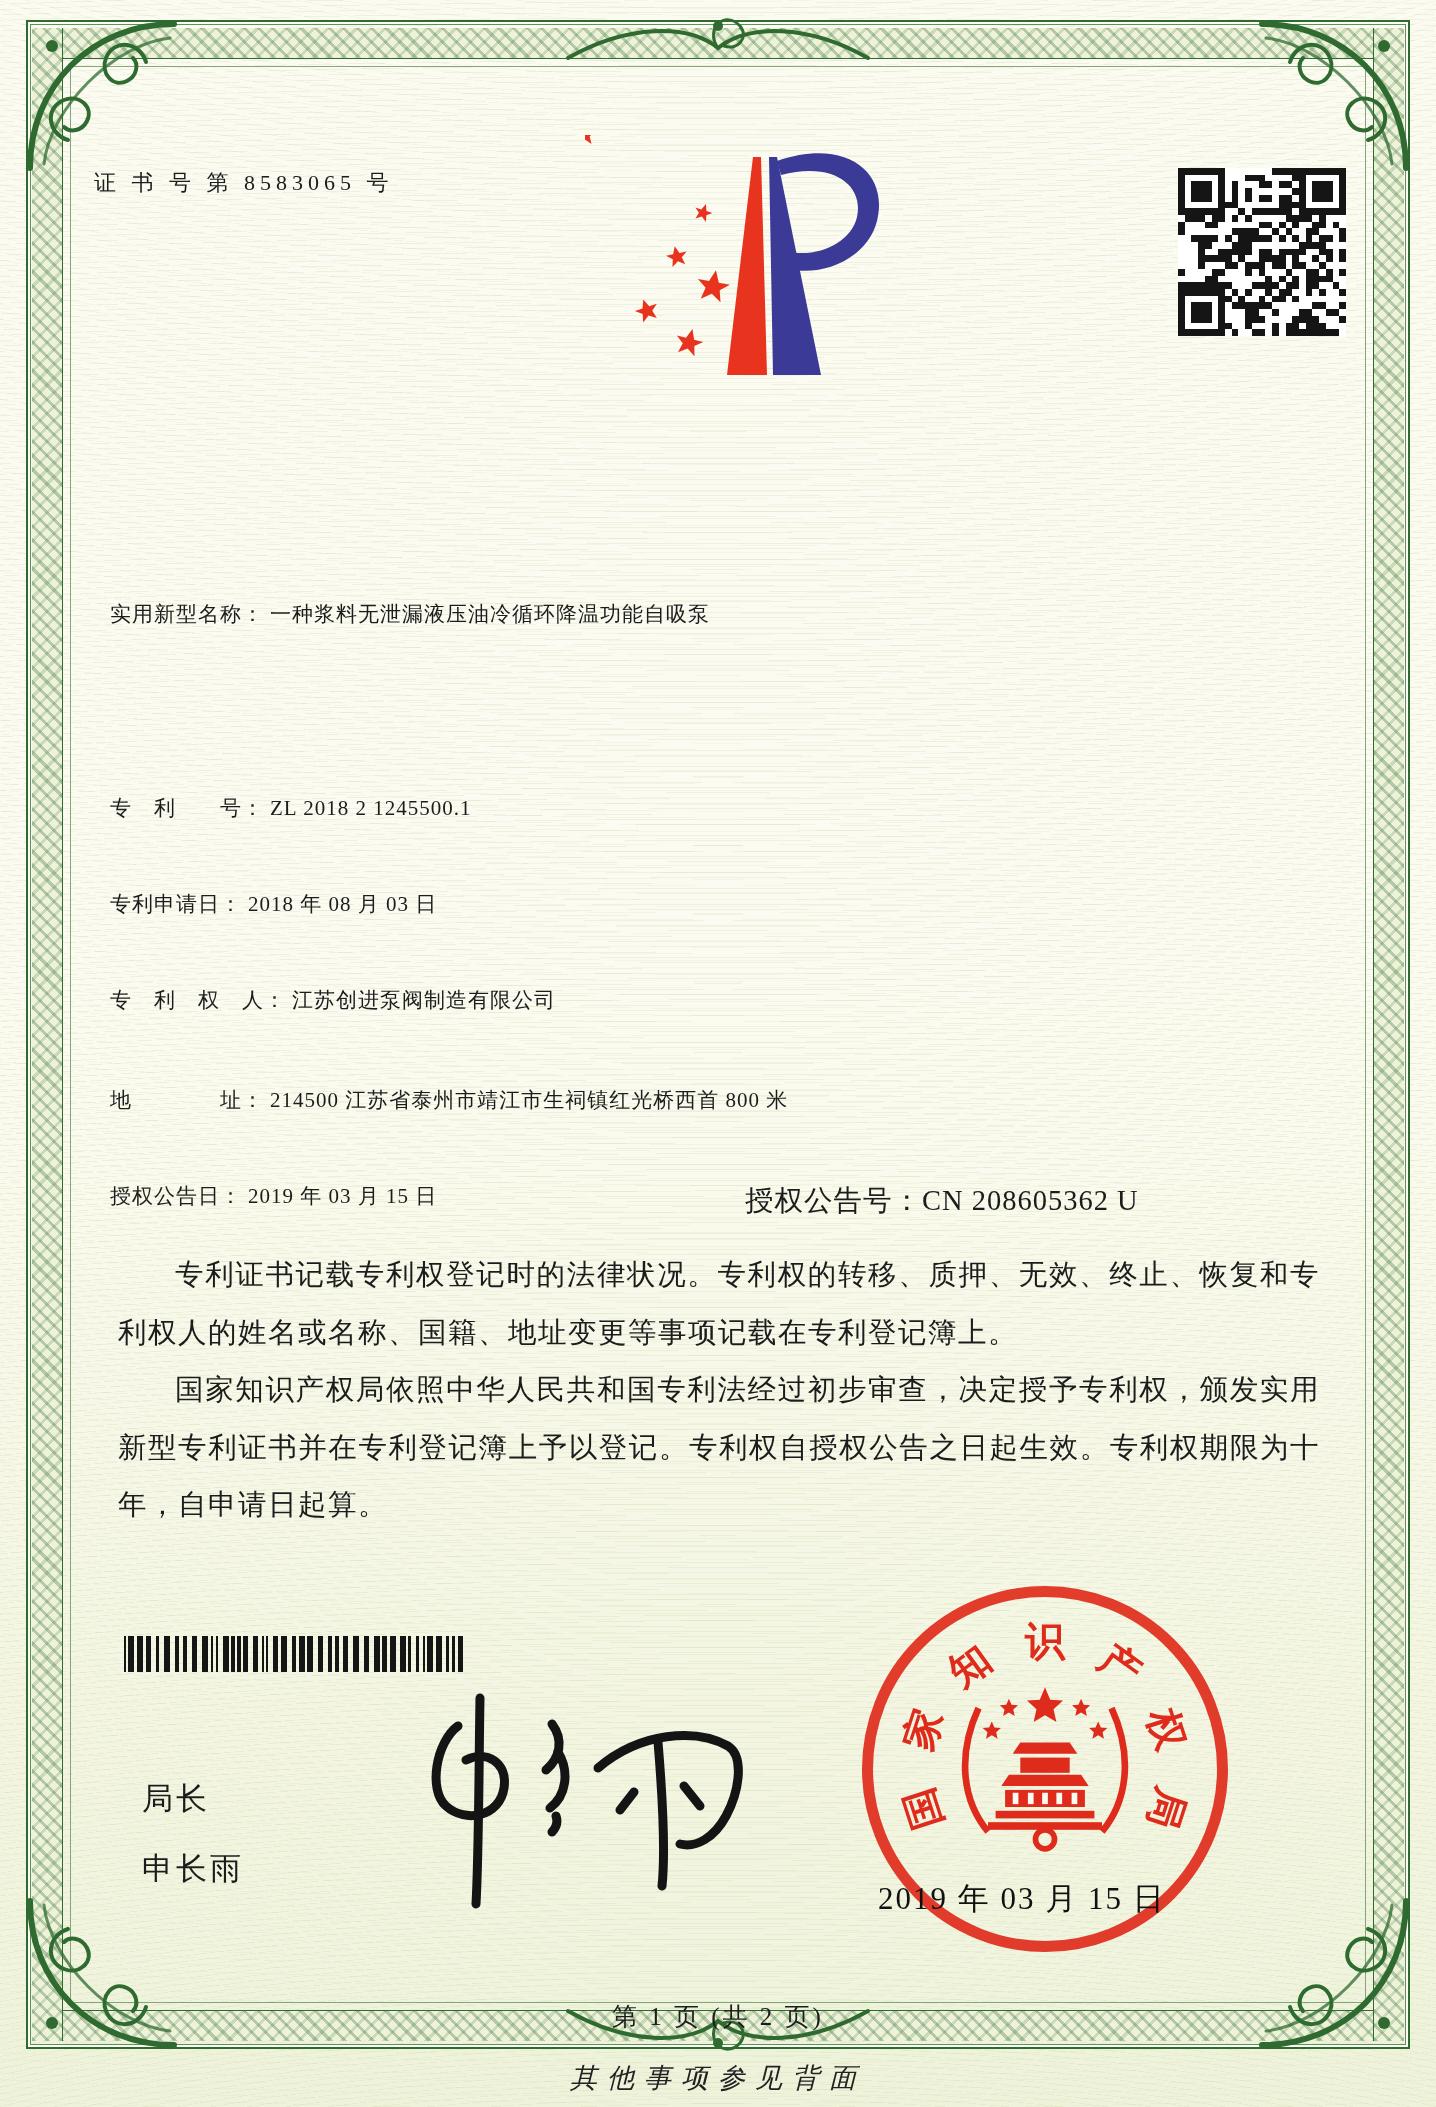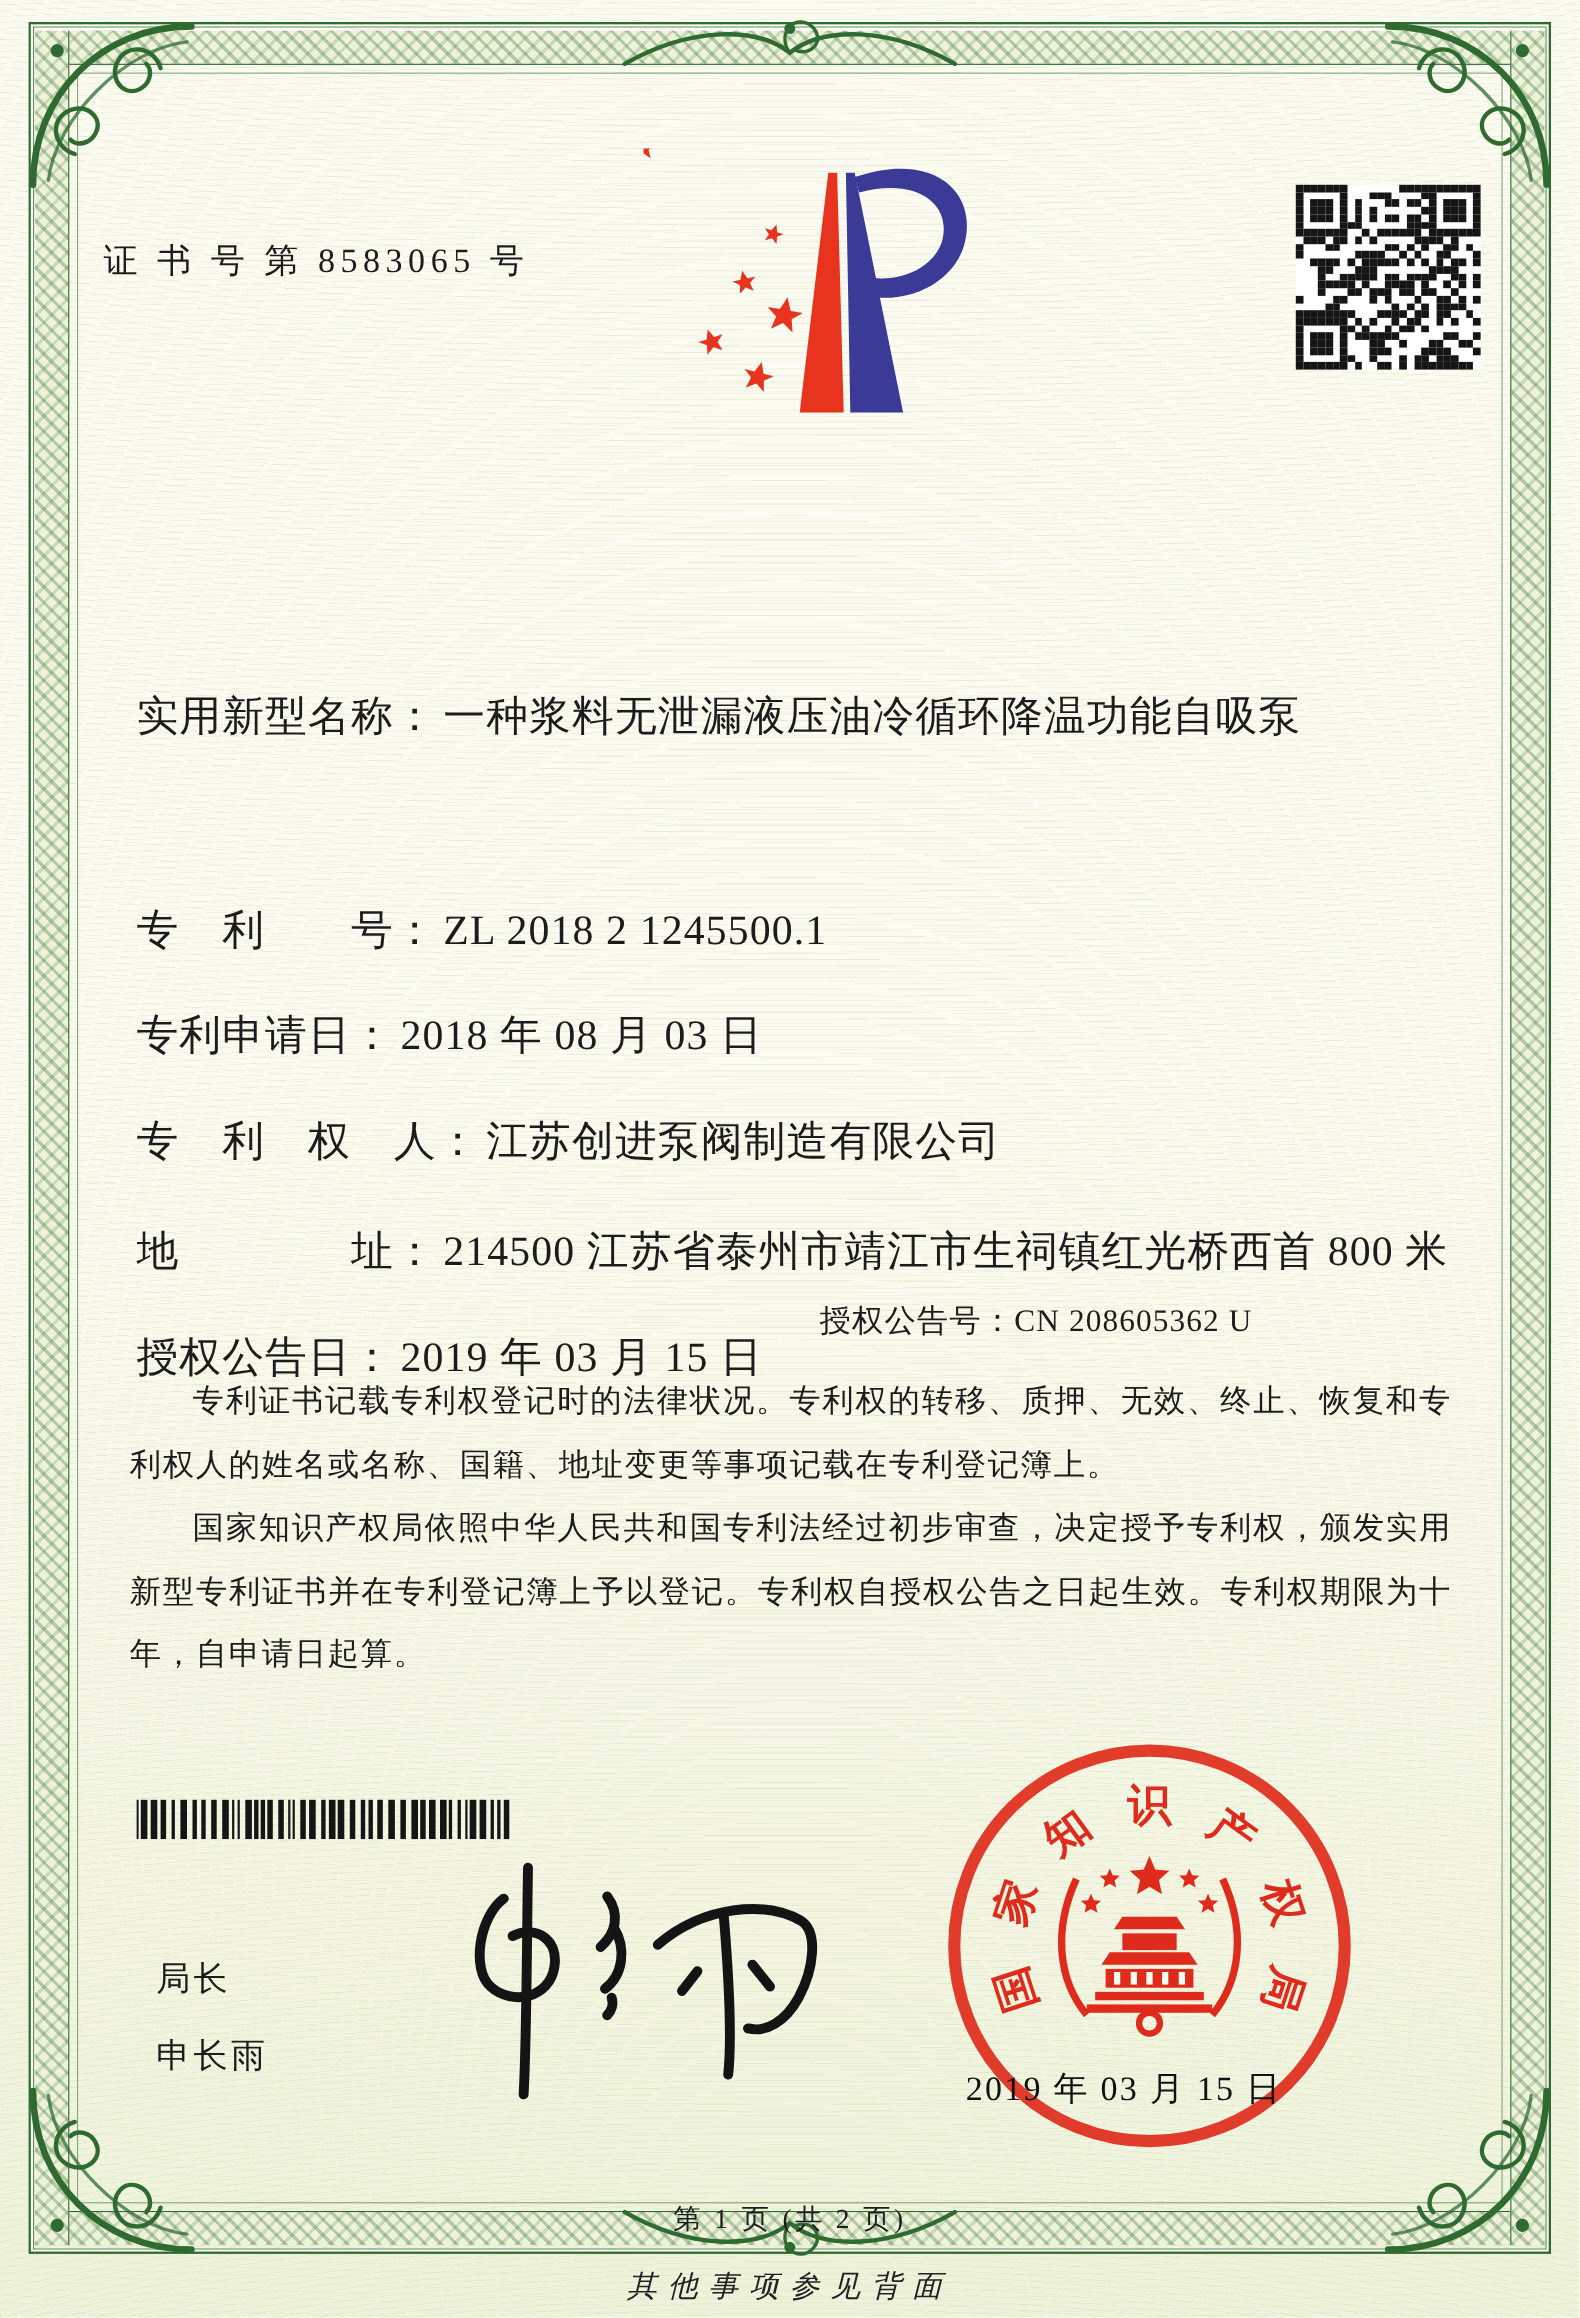--- a/index.html
+++ b/index.html
@@ -25,30 +25,30 @@
   .inner-rule{position:absolute;inset:66px 70px 104px 70px;border:1px solid #63945f;opacity:.8;}
   .corner{position:absolute;width:160px;height:160px;}
   .corner.tl{left:22px;top:16px;}
   .corner.tr{right:22px;top:16px;transform:scaleX(-1);}
   .corner.bl{left:22px;bottom:54px;transform:scaleY(-1);}
   .corner.br{right:22px;bottom:54px;transform:scale(-1,-1);}
   .mid-ornament{position:absolute;left:50%;transform:translateX(-50%);width:320px;height:58px;}
   .mid-top{top:14px;}
   .mid-bottom{bottom:52px;transform:translateX(-50%) scaleY(-1);}
   
-  .cert-no{position:absolute;left:94px;top:168px;font-size:31px;letter-spacing:5px;margin-top:48px;}
+  .cert-no{position:absolute;left:94px;top:168px;font-size:22px;letter-spacing:5px;}
   .logo{position:absolute;left:585px;top:135px;width:310px;height:260px;}
   .qr{position:absolute;left:1178px;top:168px;width:168px;height:168px;background:#fff;
       display:grid;grid-template-columns:repeat(25,1fr);grid-template-rows:repeat(25,1fr);}
   .qr i{display:block;}
   .qr i.f{background:#151515;}
   .title{position:absolute;left:0;top:415px;width:100%;text-align:center;
     font-size:69px;font-weight:bold;letter-spacing:17px;white-space:nowrap;}
   
-  .field{position:absolute;left:124px;font-size:38px;white-space:nowrap;letter-spacing:1px;margin-top:26px;}
+  .field{position:absolute;left:110px;font-size:21px;white-space:nowrap;letter-spacing:1px;}
   .f0{top:600px;} .f1{top:698px;} .f2{top:794px;} .f3{top:890px;}
   .f4{top:986px;} .f5{top:1086px;} .f6{top:1182px;}
   .field .lab{display:inline-block;}
   .field .val{display:inline-block;margin-left:6px;}
   .auth-no{position:absolute;left:745px;top:1182px;font-size:28.5px;white-space:nowrap;letter-spacing:1px;}
   
   .body-text{position:absolute;left:118px;top:1246px;width:1202px;font-size:28.5px;
     line-height:2.02;letter-spacing:1.5px;text-align:justify;}
   .body-text p{margin:0;text-indent:2em;}
   

